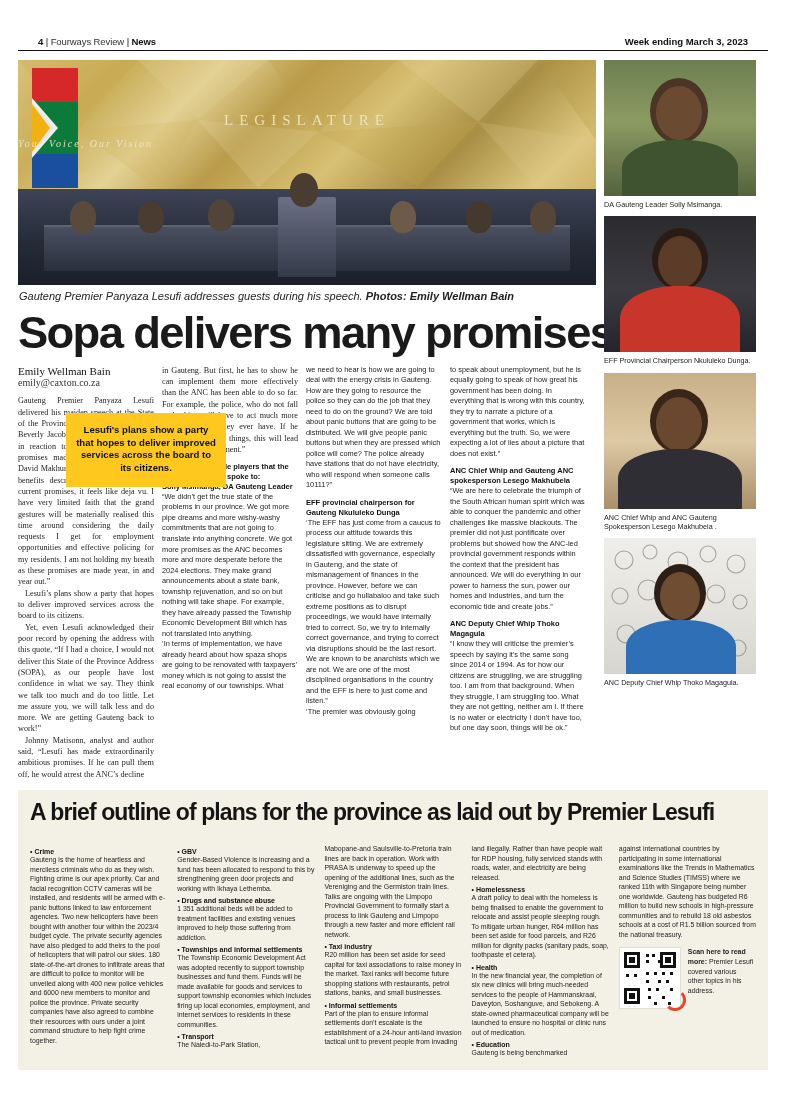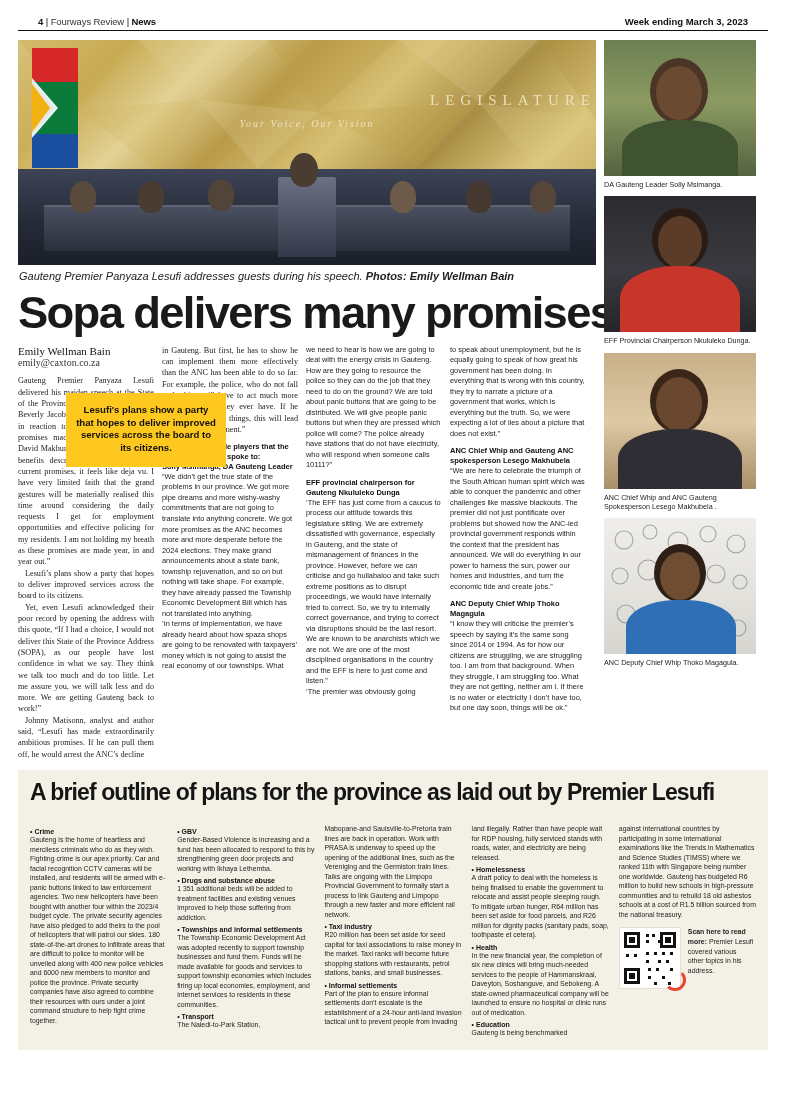--- a/index.html
+++ b/index.html
@@ -7,21 +7,21 @@
     width: 786px; height: 1113px;
     background: #ffffff;
     font-family: "Liberation Sans", sans-serif;
     overflow: hidden;
   }
   .page { position: relative; width: 786px; height: 1113px; padding: 0 18px; }
 
   
   .masthead {
     display: flex; justify-content: space-between; align-items: flex-end;
-    padding: 16px 20px 3px 20px;
+    padding: 36px 20px 3px 20px;
     border-bottom: 1.2px solid #111;
   }
   .mast-left { font-size: 9.5px; color: #111; letter-spacing: -0.1px; }
   .mast-left .pg { font-weight: bold; }
   .mast-left .sect { font-weight: bold; }
   .mast-left .pub { font-weight: normal; color: #333; }
   .mast-right { font-size: 9.5px; font-weight: bold; color: #111; }
 
   
   .top-band { display: flex; gap: 8px; margin-top: 9px; }
@@ -53,26 +53,26 @@
     background: linear-gradient(180deg,#6b7184,#343a49);
     border-radius: 2px 2px 0 0;
   }
   .lp-person { position: absolute; border-radius: 50% 50% 44% 44%; }
   .lp-title {
     position: absolute; left: 0; right: 0; top: 16px; text-align: center;
     color: #f6efd8; font-family: "Liberation Serif", serif;
     font-size: 30px; letter-spacing: 7px; text-shadow: 0 1px 3px rgba(0,0,0,.45);
   }
   .lp-sub {
-    position: absolute; left: 0; right: 0; top: 52px; text-align: right;
+    position: absolute; left: 0; right: 0; top: 52px; text-align: center;
     color: #efe4c6; font-family: "Liberation Serif", serif;
     font-size: 15px; letter-spacing: 6px; opacity: .92;
   }
   .lp-tag {
-    position: absolute; left: 0; right: 0; top: 78px; text-align: center;
+    position: absolute; left: 0; right: 0; top: 78px; text-align: left;
     color: #f2e7c8; font-family: "Liberation Serif", serif;
     font-size: 10px; letter-spacing: 2px; font-style: italic; opacity: .9;
   }
   .lp-flag { position: absolute; left: 14px; top: 8px; width: 46px; height: 120px; }
 
   .photo-caption {
     font-size: 11px; color: #222; padding: 5px 0 0 1px; line-height: 1.25; font-style: italic;
   }
   .photo-caption b { font-weight: bold; }
 

